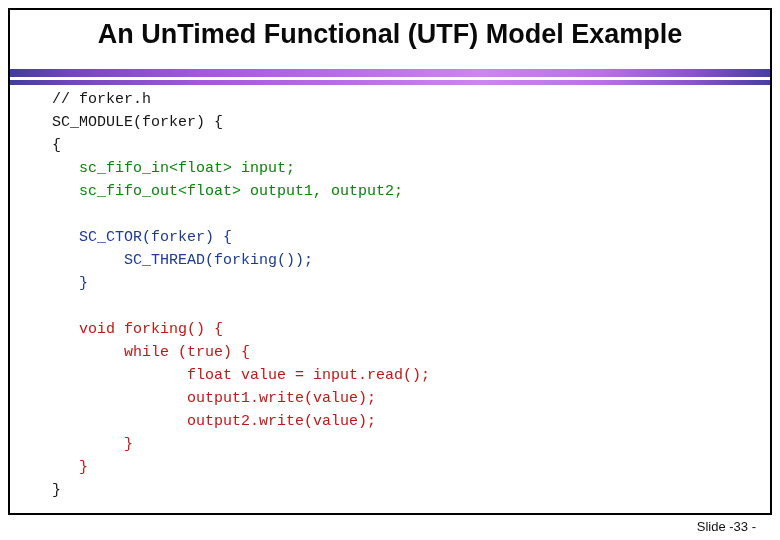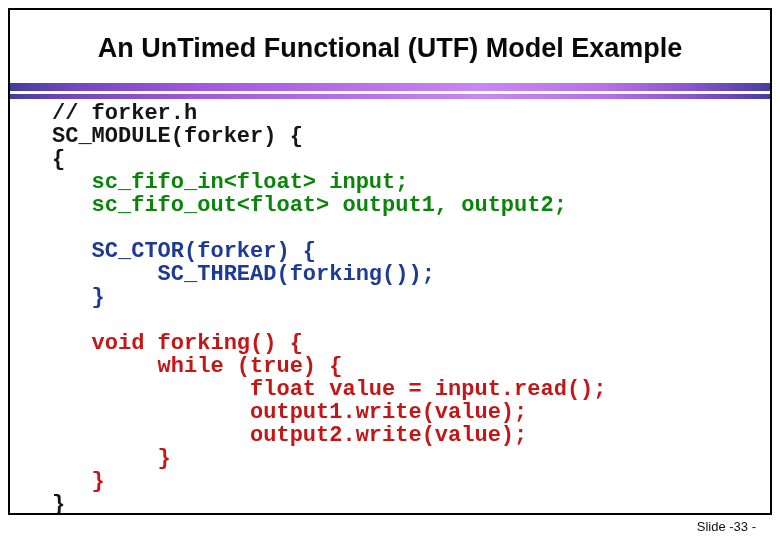--- a/index.html
+++ b/index.html
@@ -18,41 +18,41 @@
     top: 8px;
     width: 764px;
     height: 507px;
     border: 2px solid #000000;
     box-sizing: border-box;
     background: #ffffff;
     overflow: hidden;
   }
   .slide-title {
     text-align: center;
-    padding-top: 23px;
+    padding-top: 9px;
     font-size: 27px;
     font-weight: bold;
     line-height: 30px;
     color: #0a0a0a;
     font-family: "Liberation Sans", sans-serif;
   }
   .divider {
     margin-top: 20px;
   }
   .bar-stripe {
     width: 100%;
   }
   .bar-stripe.thick { height: 8px; }
   .bar-gap { height: 3px; background: #ffffff; }
   .bar-stripe.thin { height: 5px; }
   .code-block {
     margin: 3px 6px 0 42px;
     font-family: "Liberation Mono", "DejaVu Sans Mono", monospace;
-    font-weight: bold;
-    font-size: 22px;
+    font-weight: normal;
+    font-size: 15px;
     line-height: 23px;
     white-space: pre;
   }
   .code-line {
     min-height: 23px;
   }
   .slide-number {
     position: absolute;
     top: 519px;
     right: 24px;

